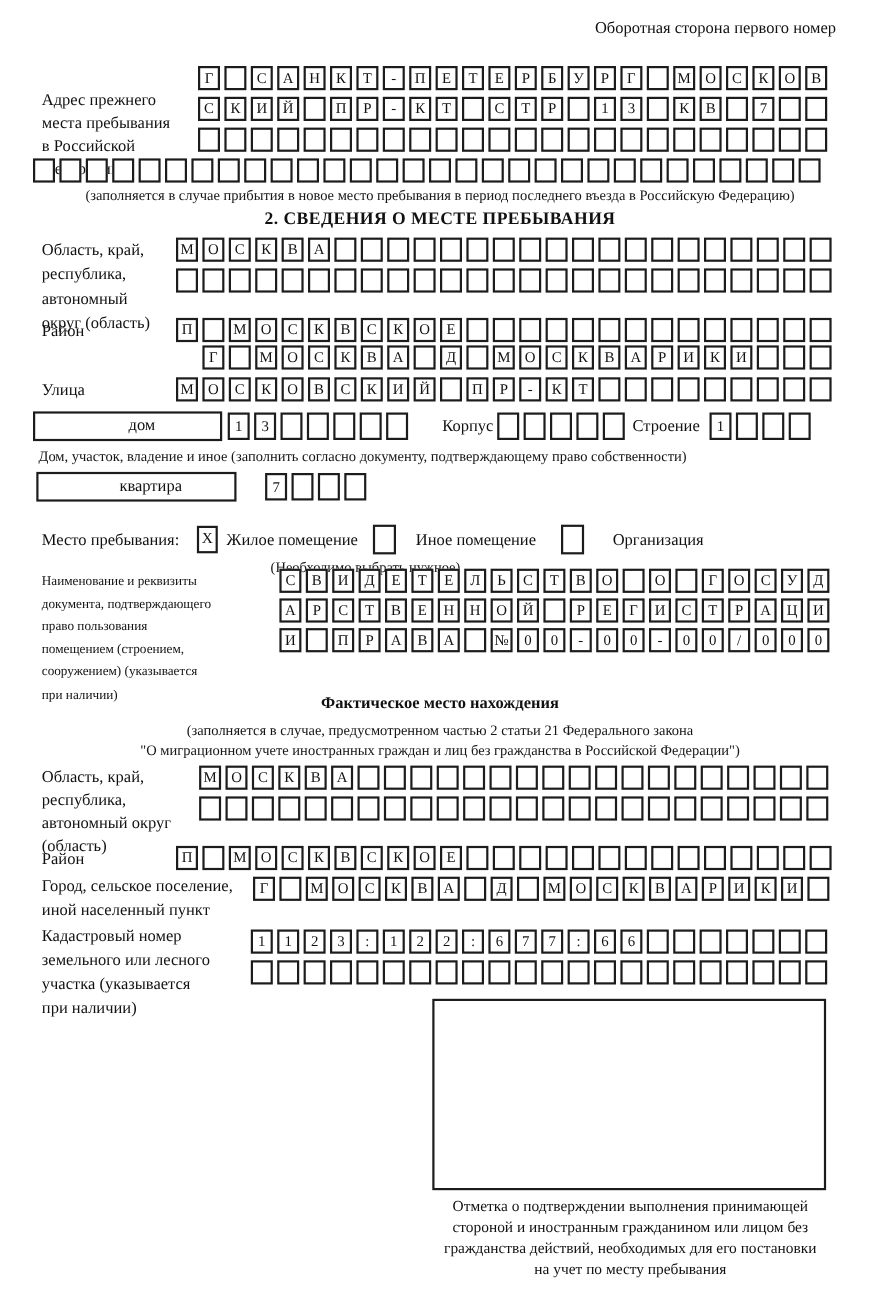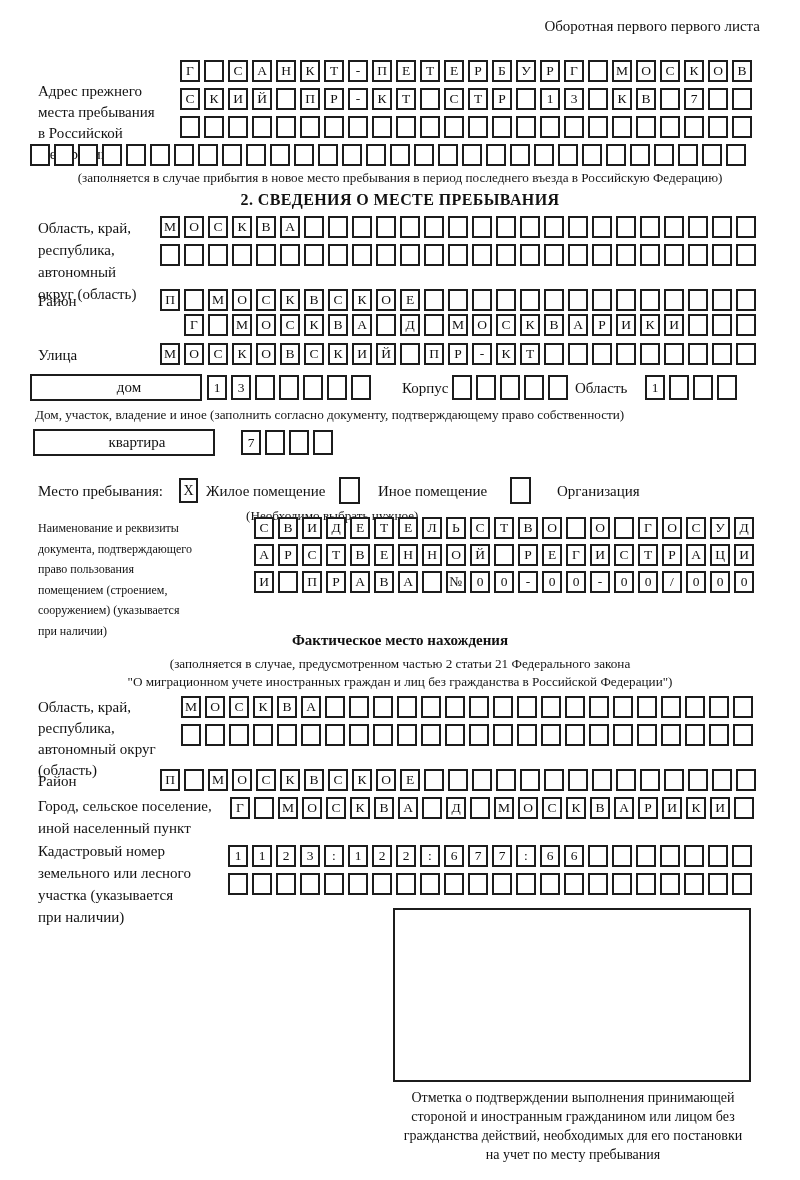--- a/index.html
+++ b/index.html
@@ -35,21 +35,21 @@
     display:flex;align-items:center;justify-content:center;font-size:15px;padding-left:26px;
   }
   .stamp{position:absolute;border:2px solid #1c1c1c;box-sizing:border-box;background:#fff;}
   .caption{font-size:14px;line-height:19px;text-align:center;white-space:pre-line;}
 </style>
 </head>
 <body>
 
 <div class="page">
 
-  <div class="abs" style="top:18px;right:40px;font-size:15px;">Оборотная первого первого листа</div>
+  <div class="abs" style="top:18px;right:40px;font-size:15px;">Оборотная сторона первого номер</div>
 
   <div class="abs lbl" style="left:38px;top:60px;width:150px;margin-top:21px;">Адрес прежнего
 места пребывания
 в Российской
 Федерации</div>
   <div class="boxrow" style="left:180px;top:60px">
       <span class="cell">Г</span>
       <span class="cell"></span>
       <span class="cell">С</span>
       <span class="cell">А</span>
@@ -317,21 +317,21 @@
       <span class="cell"></span>
     </div>
   <div class="abs lbl" style="left:402px;top:378px;">Корпус</div>
   <div class="boxrow tall" style="left:452px;top:375px">
       <span class="cell"></span>
       <span class="cell"></span>
       <span class="cell"></span>
       <span class="cell"></span>
       <span class="cell"></span>
     </div>
-  <div class="abs lbl" style="left:575px;top:378px;">Область</div>
+  <div class="abs lbl" style="left:575px;top:378px;">Строение</div>
   <div class="boxrow tall" style="left:645px;top:375px">
       <span class="cell">1</span>
       <span class="cell"></span>
       <span class="cell"></span>
       <span class="cell"></span>
     </div>
   <div class="abs note" style="left:35px;top:407px;">Дом, участок, владение и иное (заполнить согласно документу, подтверждающему право собственности)</div>
 
   <div class="widebox" style="left:33px;top:429px;width:182px;height:27px;">квартира</div>
   <div class="boxrow tall" style="left:241px;top:430px">

